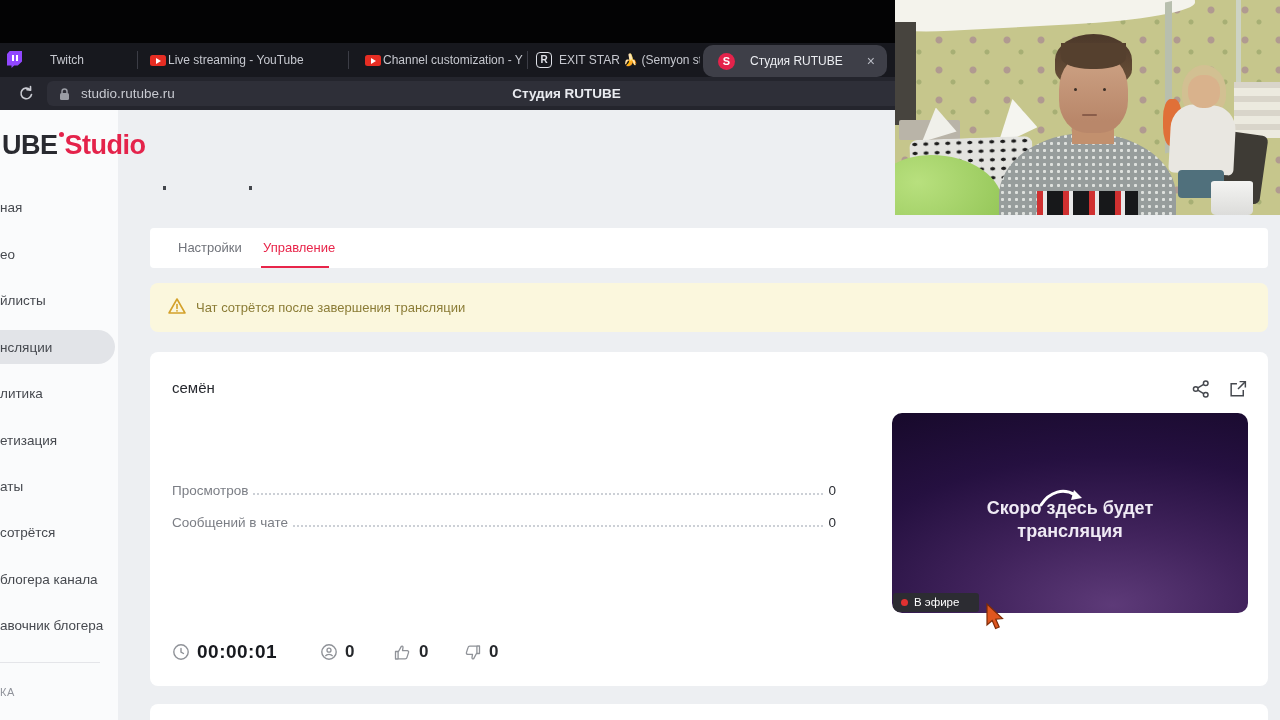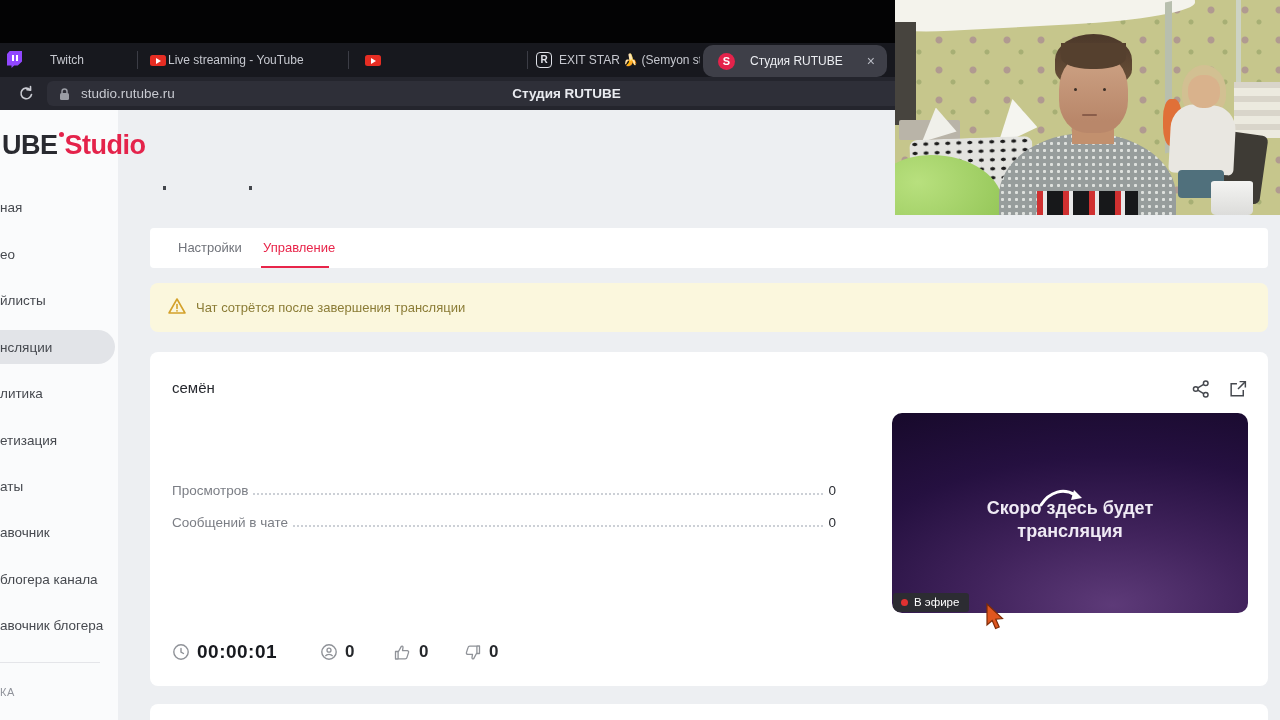--- a/index.html
+++ b/index.html
@@ -63,21 +63,21 @@
 
   .fstat{position:absolute;top:288px;height:24px;display:flex;align-items:center;gap:7px;}
   .fstat .num{font-size:17px;font-weight:bold;color:#26282c;}
   .fstat .timer{font-size:19px;font-weight:bold;color:#17191e;letter-spacing:0.5px;}
 
   .preview{position:absolute;left:742px;top:61px;width:356px;height:200px;border-radius:10px;overflow:hidden;
     background:radial-gradient(130% 120% at 62% 96%, #5d3a78 0%, #41235c 30%, #251040 62%, #140826 100%);}
   .preview-text{position:absolute;left:93px;top:84px;width:170px;text-align:center;font-size:18px;font-weight:bold;color:#efeaf4;line-height:1.3;}
   .swoosh{position:absolute;left:146px;top:72px;}
   .live-badge{position:absolute;left:1px;bottom:1px;height:19px;background:#2c2c32;border-radius:3px;
-    padding:0 10px 0 21px;line-height:19px;font-size:11.5px;color:#fff;}
+    padding:0 20px 0 21px;line-height:19px;font-size:11.5px;color:#fff;}
   .live-dot{position:absolute;left:8px;top:6px;width:7px;height:7px;border-radius:50%;background:#e03131;}
 
   .end-btn{position:absolute;left:937px;top:277px;width:161px;height:36px;background:#2f3540;border-radius:8px;
     color:#fdfdfe;font-size:13px;display:flex;align-items:center;justify-content:center;cursor:default;border:none;font-family:inherit;}
 
   .bottom-card{left:150px;top:704px;width:1118px;height:26px;background:#fff;border-radius:8px;}
 
   
   .webcam{left:895px;top:0;width:385px;height:215px;z-index:40;overflow:hidden;background:#c6c68c;}
   .cam{position:absolute;}
@@ -137,20 +137,21 @@
     <div class="tab-div" style="left:137px;"></div>
 
     <div class="tab" style="left:138px;width:210px;">
       <span class="yt-icon" style="left:12px;"></span>
       <span class="tab-label" style="left:30px;">Live streaming - YouTube</span>
     </div>
     <div class="tab-div" style="left:348px;"></div>
 
     <div class="tab" style="left:349px;width:178px;">
       <span class="yt-icon" style="left:16px;"></span>
+      <span class="tab-label" style="left:34px;">Channel customization - Y</span>
     </div>
     <div class="tab-div" style="left:527px;"></div>
 
     <div class="tab" style="left:528px;width:172px;">
       <span class="rbox-icon" style="left:8px;">R</span>
       <span class="tab-label" style="left:31px;">EXIT STAR 🍌 (Semyon st</span>
     </div>
 
     <div class="tab-active">
       <span class="s-icon">S</span>
@@ -179,21 +180,21 @@
     <span class="logo-black">UBE</span><span class="logo-dot"></span><span class="logo-red">Studio</span>
   </div>
   <div class="nav-pill"></div>
   <div class="nav-item" style="top:200px;">ная</div>
   <div class="nav-item" style="top:247px;">ео</div>
   <div class="nav-item" style="top:293px;">йлисты</div>
   <div class="nav-item" style="top:340px;">нсляции</div>
   <div class="nav-item" style="top:386px;">литика</div>
   <div class="nav-item" style="top:433px;">етизация</div>
   <div class="nav-item" style="top:479px;">аты</div>
-  <div class="nav-item" style="top:525px;">авочник</div>
+  <div class="nav-item" style="top:525px;">сотрётся</div>
   <div class="nav-item" style="top:572px;">блогера канала</div>
   <div class="nav-item" style="top:618px;">авочник блогера</div>
   <div class="side-div"></div>
   <div class="side-footer">КА</div>
 
   <div class="crumb-dot" style="left:163px;"></div>
   <div class="crumb-dot" style="left:249px;"></div>
 
   <div class="abs tabs-card">
     <span class="ctab" style="left:28px;color:#70737a;">Настройки</span>

